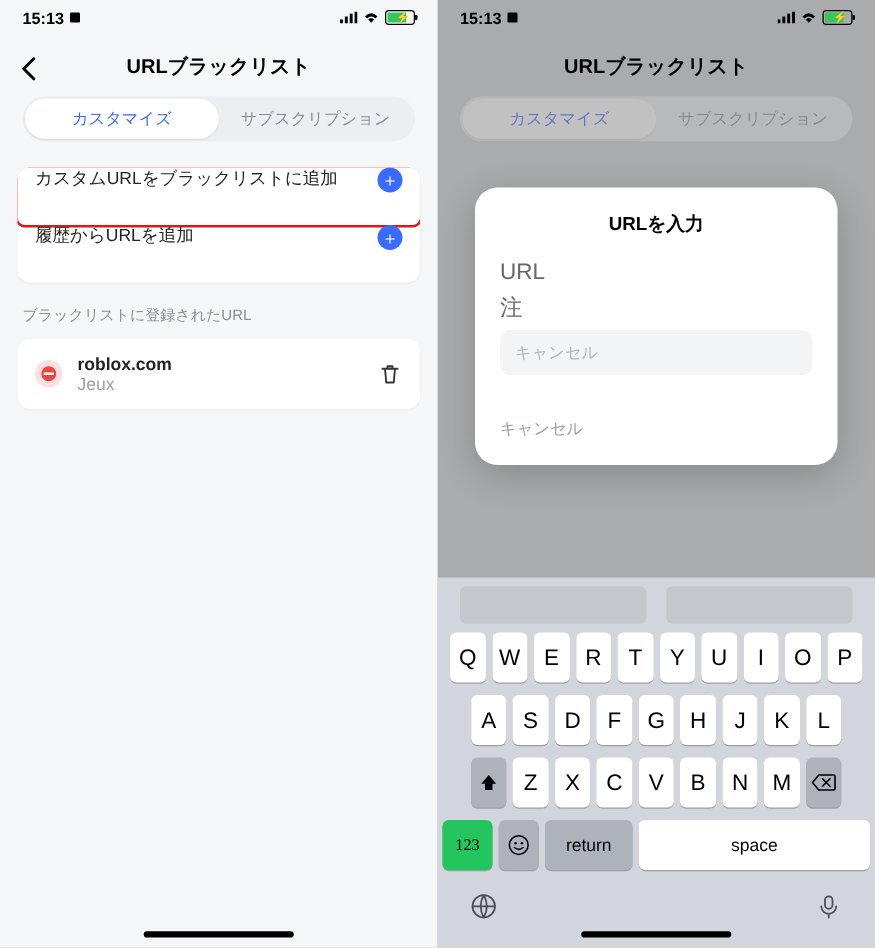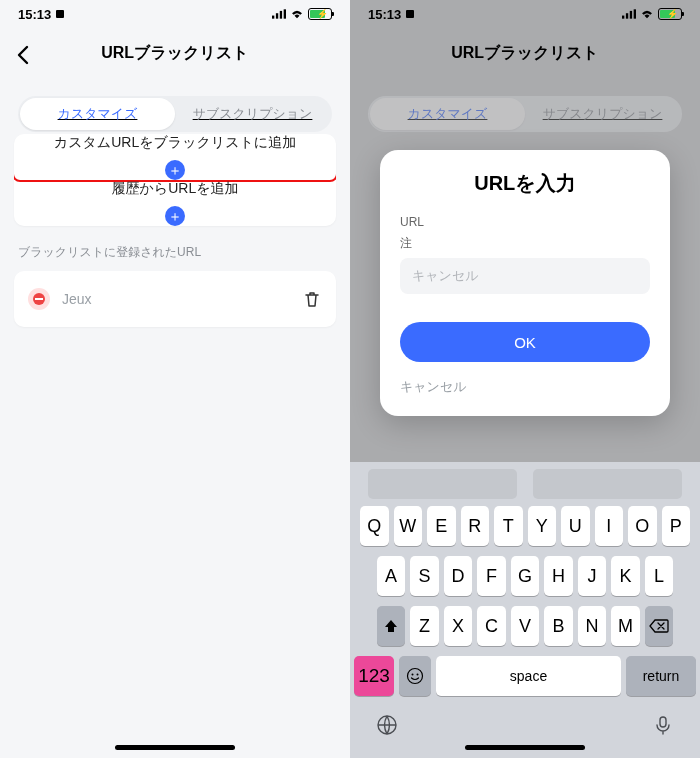--- a/index.html
+++ b/index.html
@@ -15,67 +15,67 @@
   .wifi { width: 14px; height: 10px; display: inline-block; }
   .batt { width: 24px; height: 12px; border: 1px solid #000; border-radius: 3px; position: relative; display: inline-block; }
   .batt::after { content: ""; position: absolute; right: -3px; top: 3px; width: 2px; height: 4px; background: #000; border-radius: 0 1px 1px 0; }
   .batt i { position: absolute; left: 1px; top: 1px; bottom: 1px; width: 70%; background: #34c759; border-radius: 1px; }
   .bolt { position: absolute; left: 8px; top: 0; color: #000; font-size: 9px; font-weight: bold; }
   
   .header { position: absolute; top: 28px; left: 0; right: 0; height: 50px; display: flex; align-items: center; justify-content: center; }
   .header .title { font-size: 16px; font-weight: 700; color: #000; }
   .header .back { position: absolute; left: 8px; top: 12px; width: 30px; height: 30px; display: flex; align-items: center; justify-content: center; color:#000; }
   
-  .tabs { position: absolute; top: 96px; left: 18px; right: 18px; height: 36px; background: #eceef1; border-radius: 18px; display: flex; align-items: center; padding: 2px; text-decoration: underline; }
+  .tabs { position: absolute; top: 77px; left: 18px; right: 18px; height: 36px; background: #eceef1; border-radius: 18px; display: flex; align-items: center; padding: 2px; }
   .tab { flex: 1; height: 32px; border-radius: 16px; display: flex; align-items: center; justify-content: center; font-size: 13px; color: #888c92; }
   .tab.active { background: #fff; color: #3a6bff; font-weight: 500; box-shadow: 0 1px 2px rgba(0,0,0,.08); }
   
   .list { position: absolute; top: 134px; left: 14px; right: 14px; }
   .card { background: #fff; border-radius: 10px; overflow: hidden; box-shadow: 0 1px 2px rgba(0,0,0,.04); }
-  .row { height: 46px; display: flex; align-items: center; padding: 0 14px; border-bottom: 1px solid #eef0f2; font-size: 14px; color: #222; flex-direction: column; }
+  .row { height: 46px; display: flex; align-items: flex-start; padding: 0 14px; border-bottom: 1px solid #eef0f2; font-size: 14px; color: #222; }
   .row:last-child { border-bottom: none; }
   .row .lbl { flex: 1; }
   .plus { width: 20px; height: 20px; border-radius: 50%; background: #3a6bff; display: flex; align-items: center; justify-content: center; color: #fff; font-size: 14px; line-height: 1; }
   .hl { border: 2px solid #e11; border-radius: 8px; margin: -2px; }
   .section-label { margin: 18px 4px 10px 4px; font-size: 12px; color: #8a8e94; }
   .item { background:#fff; border-radius:10px; height:56px; display:flex; align-items:center; padding:0 14px; box-shadow:0 1px 2px rgba(0,0,0,.04); }
   .item .icon { width:22px; height:22px; border-radius:50%; background:#ffe0e0; display:flex; align-items:center; justify-content:center; margin-right:12px; color:#e33; font-size:14px; }
   .item .txt { flex:1; display:flex; flex-direction:column; }
   .item .name { font-size:14px; font-weight:600; color:#222; }
   .item .sub { font-size:14px; color:#9aa0a6; }
   .trash { width:20px; height:20px; color:#555; }
   
   .home { position:absolute; bottom:8px; left:50%; transform:translateX(-50%); width:120px; height:5px; background:#000; border-radius:3px; }
   
   .dim { position:absolute; inset:0; background:rgba(0,0,0,.18); z-index:5; }
   .phone.right .status, .phone.right .header, .phone.right .tabs, .phone.right .list { filter: none; }
   .modal { position:absolute; top:150px; left:30px; right:30px; background:#fff; border-radius:18px; padding:20px 20px 14px 20px; z-index:10; box-shadow:0 8px 30px rgba(0,0,0,.2); }
-  .modal h3 { text-align:center; font-size:20px; font-weight:700; color:#000; margin-bottom:18px; }
-  .modal .flabel { font-size:12px; color:#666; margin-bottom:6px; }
+  .modal h3 { text-align:center; font-size:15px; font-weight:700; color:#000; margin-bottom:18px; }
+  .modal .flabel { font-size:18px; color:#666; margin-bottom:6px; }
   .modal .field { width:100%; height:36px; border:1.5px solid #3a6bff; border-radius:8px; display:flex; align-items:center; padding:0 10px; margin-bottom:16px; }
   .modal .field input { flex:1; border:none; outline:none; font-size:13px; color:#333; background:transparent; }
   .modal .field .clear { width:18px; height:18px; color:#555; }
   .modal .memo { width:100%; height:36px; background:#f3f4f6; border-radius:8px; display:flex; align-items:center; padding:0 12px; margin-bottom:28px; }
   .modal .memo span { color:#b2b5ba; font-size:13px; }
   .modal .ok { width:100%; height:40px; background:#3a6bff; border-radius:20px; color:#fff; font-size:15px; display:flex; align-items:center; justify-content:center; margin-bottom:10px; }
   .modal .cancel { text-align:left; font-size:13px; color:#9aa0a6; padding:6px 0; }
   
   .kbd { position:absolute; left:0; right:0; bottom:0; height:296px; background:#d2d5db; z-index:8; display:flex; flex-direction:column; }
   .kbd .predict { height:44px; display:flex; align-items:center; padding:0 10px; }
   .kbd .predict .box { flex:1; height:30px; margin:0 8px; background:#c4c7cc; border-radius:5px; }
   .krow { display:flex; justify-content:center; gap:5px; padding:0 4px; margin-bottom:10px; }
   .key { background:#fff; border-radius:5px; height:40px; display:flex; align-items:center; justify-content:center; font-size:18px; color:#000; box-shadow:0 1px 0 rgba(0,0,0,.25); }
   .krow.top .key { width:28.5px; }
   .krow.mid .key { width:28.5px; }
   .krow.mid { padding:0 22px; }
   .krow.bot .key { width:28.5px; }
   .key.wide { width:40px; background:#adb2bb; }
   .kbd .bottom { display:flex; gap:5px; padding:0 4px; margin-bottom:10px; }
   .kbd .bottom .key { height:40px; }
-  .kbd .bottom .numkey { width:40px; background:#ec4899; font-size:19px; }
+  .kbd .bottom .numkey { width:40px; background:#22c55e; font-size:13px;font-family:Liberation Serif, serif; }
   .kbd .bottom .emoji { width:32px; background:#adb2bb; }
   .kbd .bottom .space { flex:1; background:#fff; font-size:14px; }
   .kbd .bottom .ret { width:70px; background:#adb2bb; font-size:14px; }
   .kbd .foot { height:38px; display:flex; align-items:center; justify-content:space-between; padding:0 26px; }
   .kbd .foot svg { width:22px; height:22px; color:#4b4e53; }
   .kbd + .home { z-index:9; }
   .caret { display:inline-block; width:1px; height:16px; background:#3a6bff; margin-right:2px; }
 </style>
 </head>
 <body>
@@ -138,20 +138,21 @@
       <div class="section-label">ブラックリストに登録されたURL</div>
 
       <div class="item">
         <div class="icon">
           <svg width="14" height="14" viewBox="0 0 14 14">
               <circle cx="7" cy="7" r="6" fill="#e44"></circle>
               <rect x="3" y="6" width="8" height="2" fill="#fff"></rect>
             </svg>
         </div>
         <div class="txt">
+          <span class="name">roblox.com</span>
           <span class="sub">Jeux</span>
         </div>
         <div class="trash">
           <svg viewBox="0 0 20 20" width="20" height="20">
               <path d="M4 6h12M8 6V4h4v2M6 6l1 11h6l1-11" stroke="#333" stroke-width="1.5" fill="none" stroke-linecap="round" stroke-linejoin="round"></path>
             </svg>
         </div>
       </div>
     </div>
 
@@ -192,21 +193,20 @@
     </div>
     <div class="dim"></div>
 
     <div class="modal">
       <h3>URLを入力</h3>
       <div class="flabel">URL</div>
       <div class="flabel">注</div>
       <div class="memo">
         <span>キャンセル</span>
       </div>
-      <div class="ok">OK</div>
       <div class="cancel">キャンセル</div>
     </div>
 
     <div class="kbd">
       <div class="predict">
         <div class="box"></div>
         <div class="box"></div>
       </div>
       <div class="krow top" id="krow1">
           <div class="key">Q</div>
@@ -248,22 +248,22 @@
       <div class="bottom">
         <div class="key numkey">123</div>
         <div class="key emoji">
           <svg width="18" height="18" viewBox="0 0 18 18">
               <circle cx="9" cy="9" r="7.5" fill="none" stroke="#000" stroke-width="1.2"></circle>
               <circle cx="6.5" cy="7.5" r="1" fill="#000"></circle>
               <circle cx="11.5" cy="7.5" r="1" fill="#000"></circle>
               <path d="M5.5 11q3.5 3 7 0" fill="none" stroke="#000" stroke-width="1.2" stroke-linecap="round"></path>
             </svg>
         </div>
+        <div class="key ret">return</div>
         <div class="key space">space</div>
-        <div class="key ret">return</div>
       </div>
       <div class="foot">
         <svg viewBox="0 0 22 22">
             <circle cx="11" cy="11" r="9" fill="none" stroke="#4b4e53" stroke-width="1.4"></circle>
             <path d="M2 11h18M11 2q5 9 0 18M11 2q-5 9 0 18" fill="none" stroke="#4b4e53" stroke-width="1.4"></path>
           </svg>
         <svg viewBox="0 0 22 22">
             <rect x="8" y="3" width="6" height="10" rx="3" fill="none" stroke="#4b4e53" stroke-width="1.4"></rect>
             <path d="M5 11a6 6 0 0012 0M11 17v3" fill="none" stroke="#4b4e53" stroke-width="1.4" stroke-linecap="round"></path>
           </svg>

